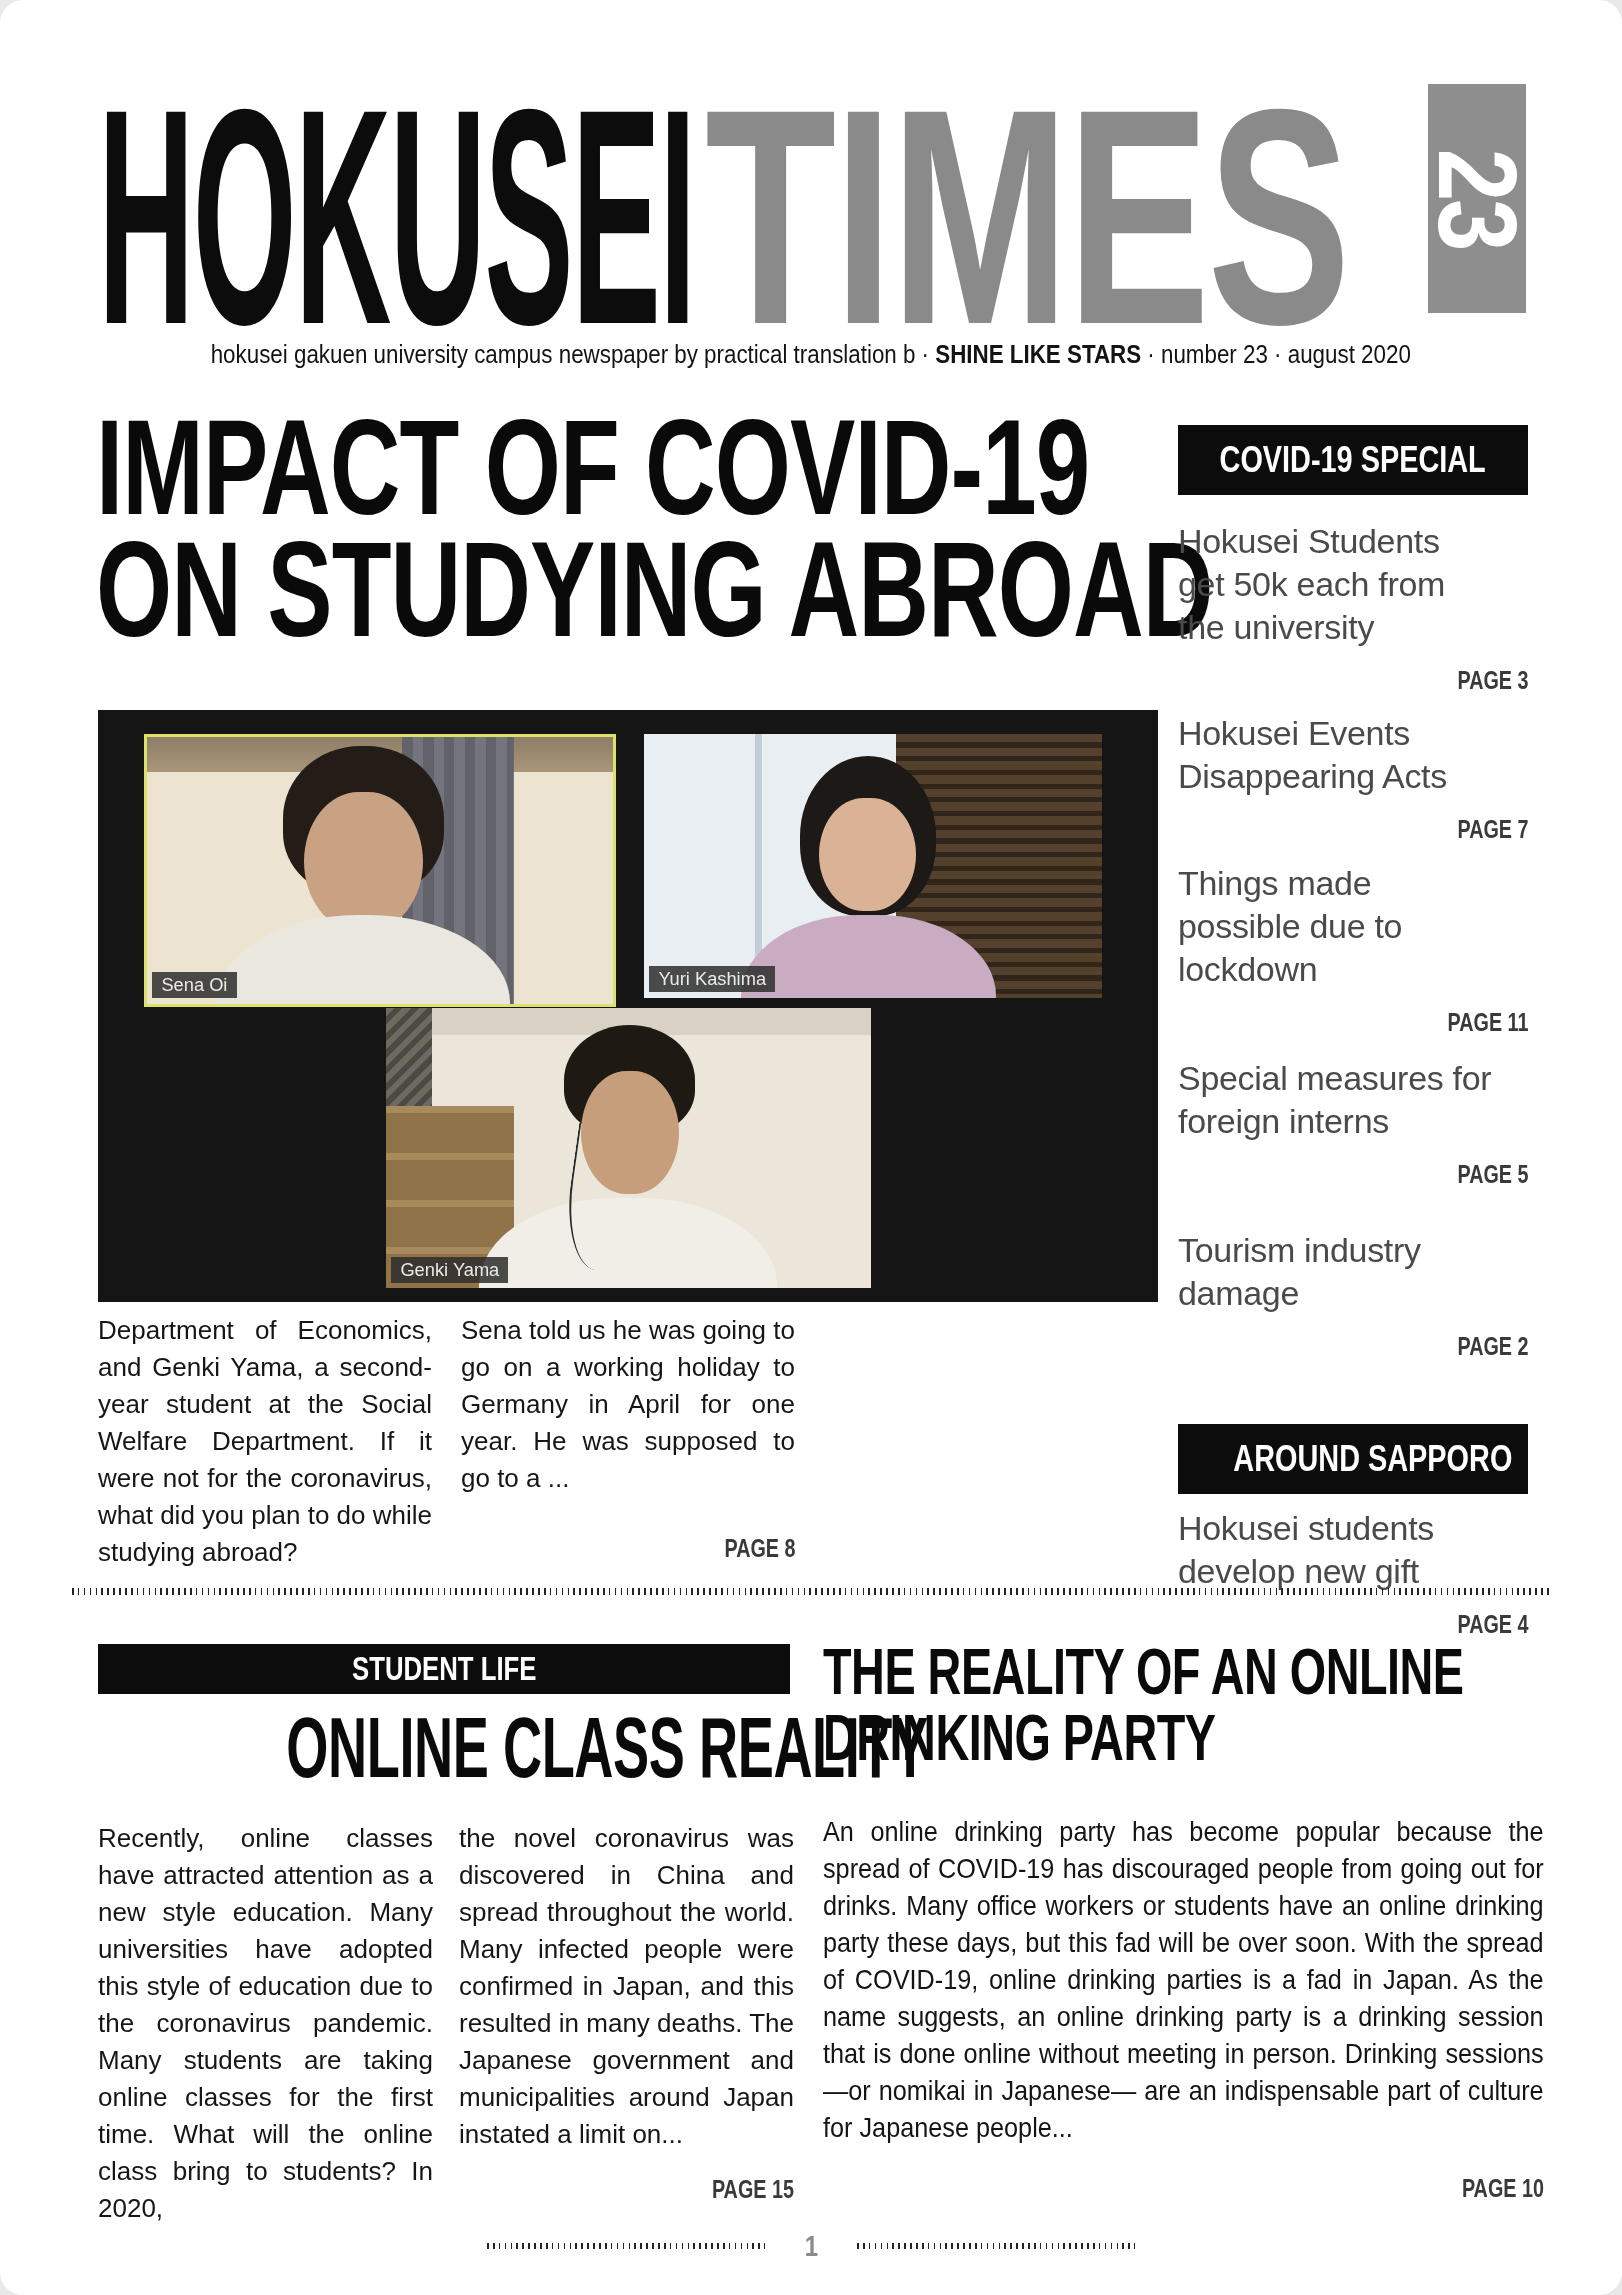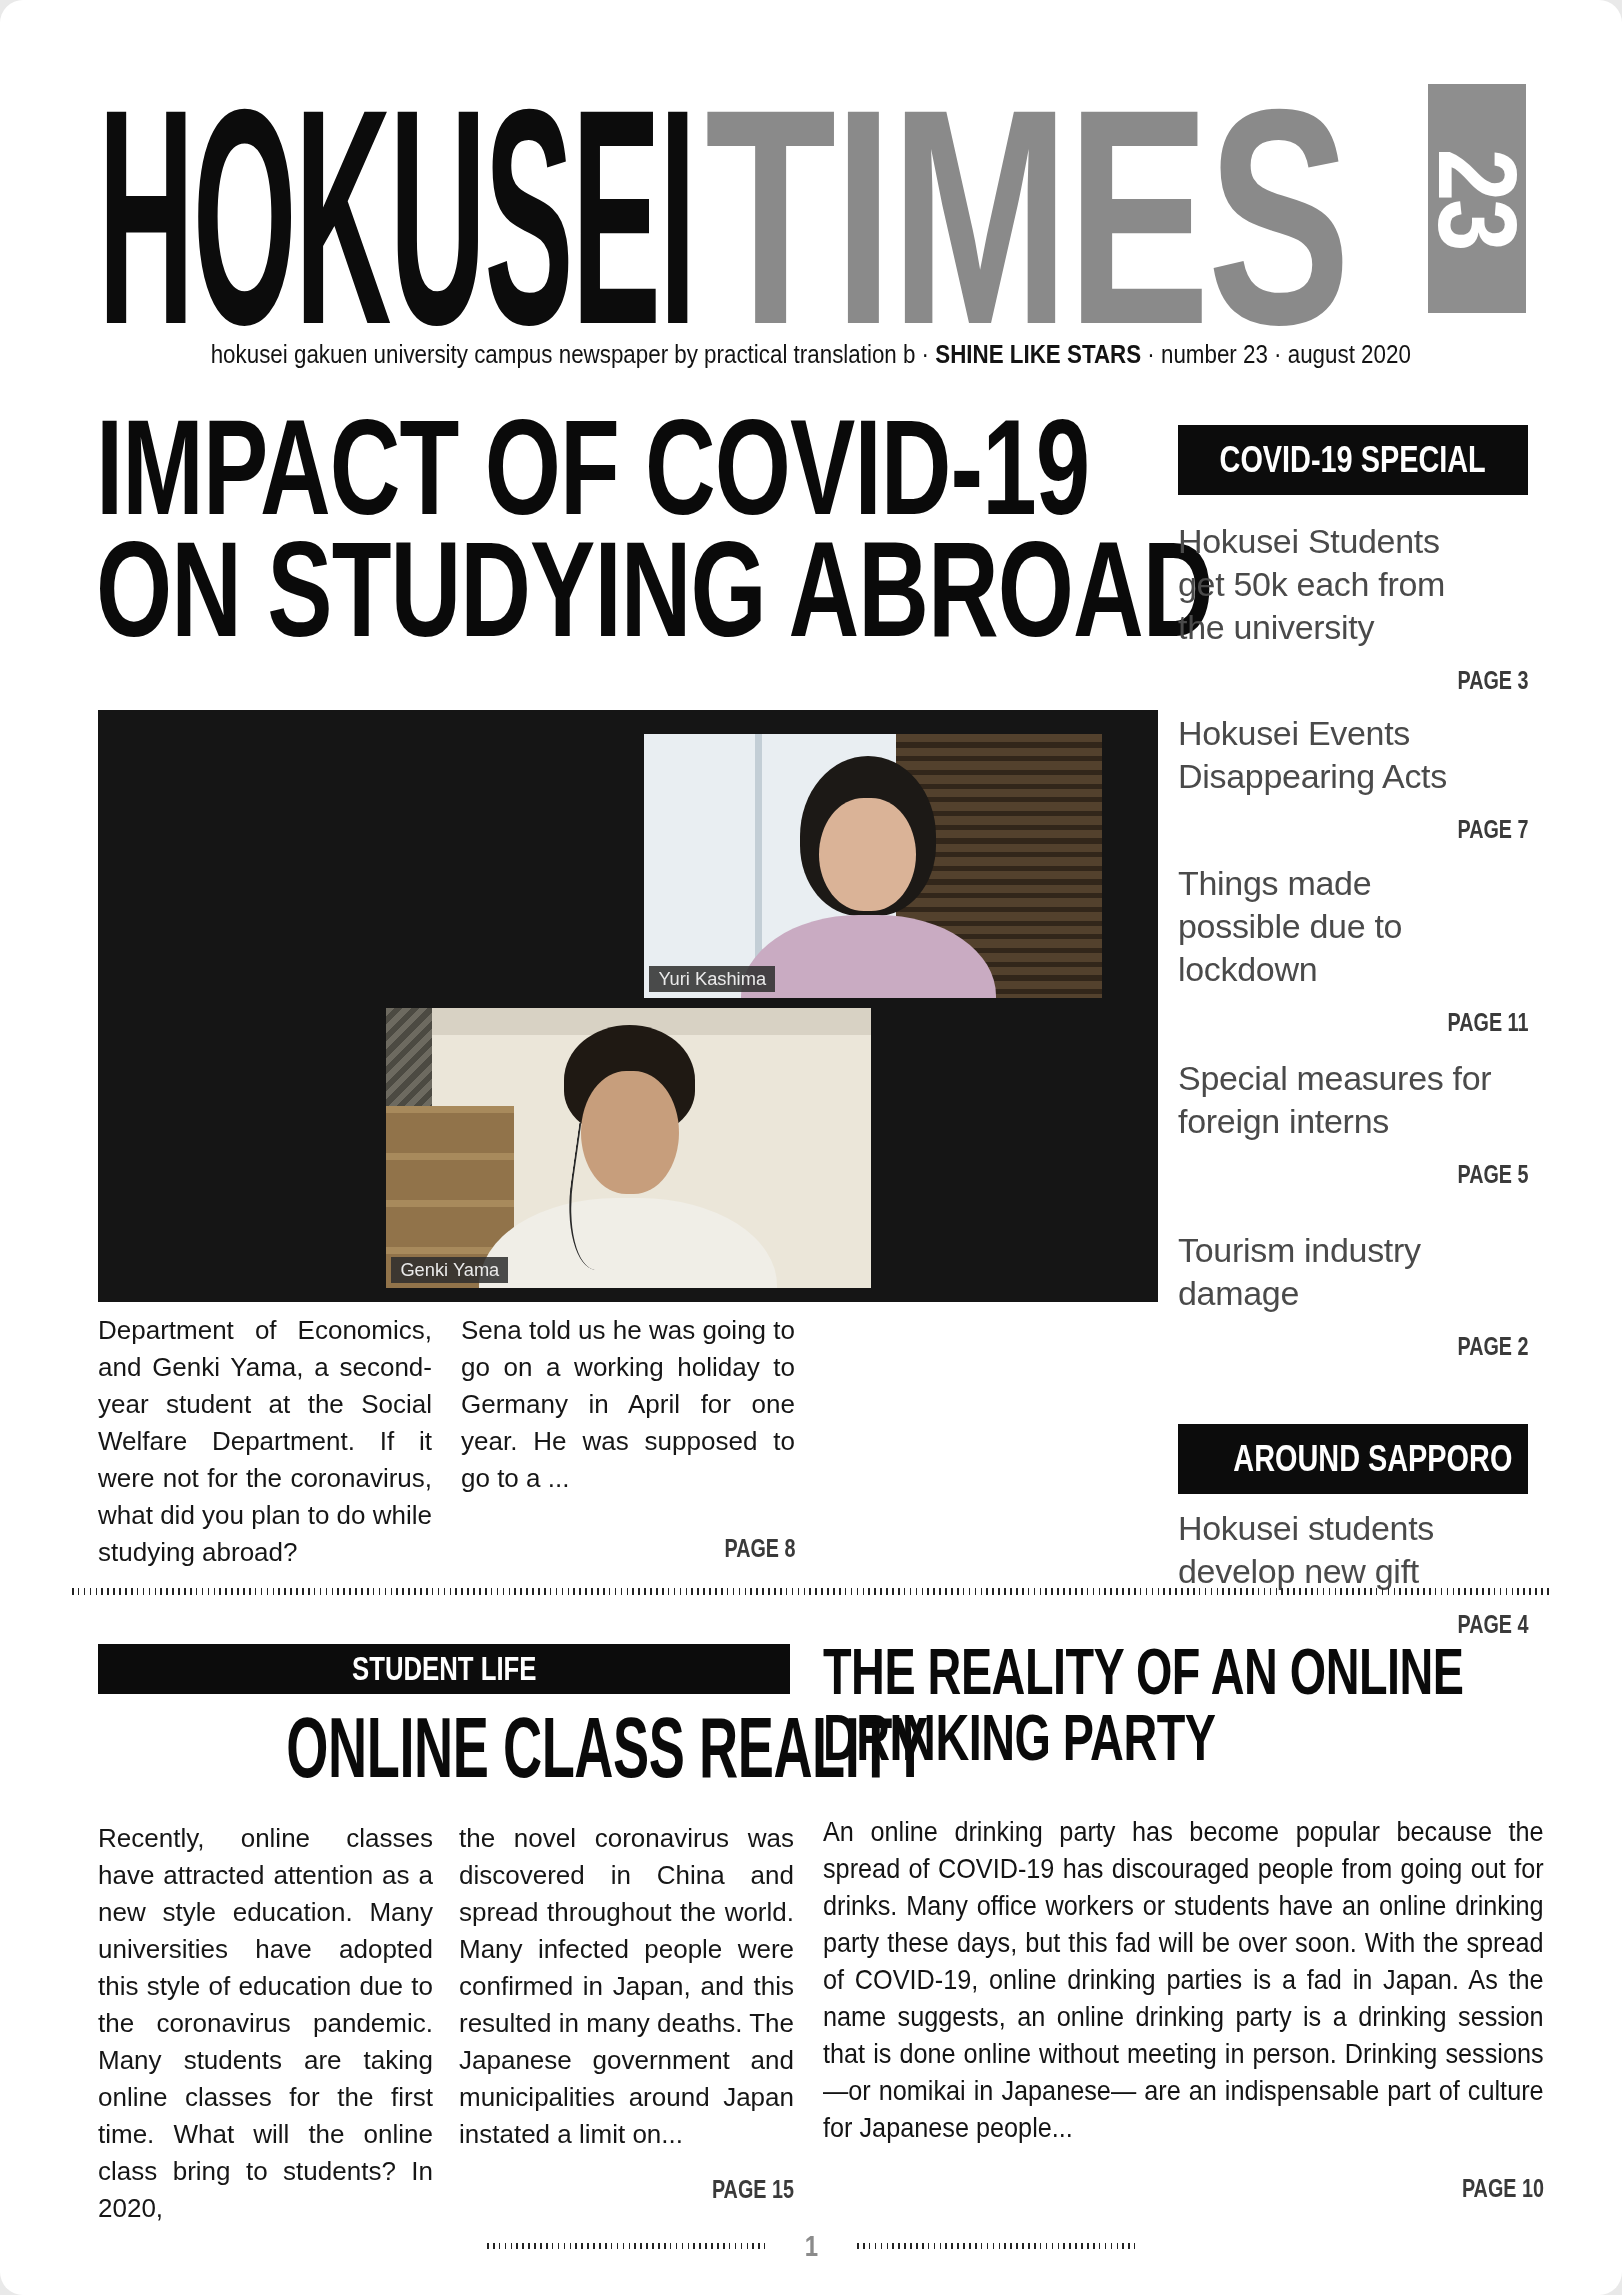--- a/index.html
+++ b/index.html
@@ -119,20 +119,26 @@
   <div class="abs tagline">
     <span class="cx-c"><span>hokusei gakuen university campus newspaper by practical translation b · </span><b>SHINE LIKE STARS</b><span> · number 23 · august 2020</span></span>
   </div>
 
   <div class="abs headline">
     <div class="hl"><span class="cx-l">IMPACT OF COVID-19</span></div>
     <div class="hl"><span class="cx-l">ON STUDYING ABROAD</span></div>
   </div>
 
   <div class="abs photo">
+    <div class="tile tile-sena sena">
+      <div class="hair"></div>
+      <div class="face"></div>
+      <div class="torso"></div>
+      <div class="chip">Sena Oi</div>
+    </div>
     <div class="tile tile-yuri yuri">
       <div class="hair"></div>
       <div class="face"></div>
       <div class="torso"></div>
       <div class="chip">Yuri Kashima</div>
     </div>
     <div class="tile tile-genki genki">
       <div class="blind"></div>
       <div class="shelf"></div>
       <div class="hair"></div>

